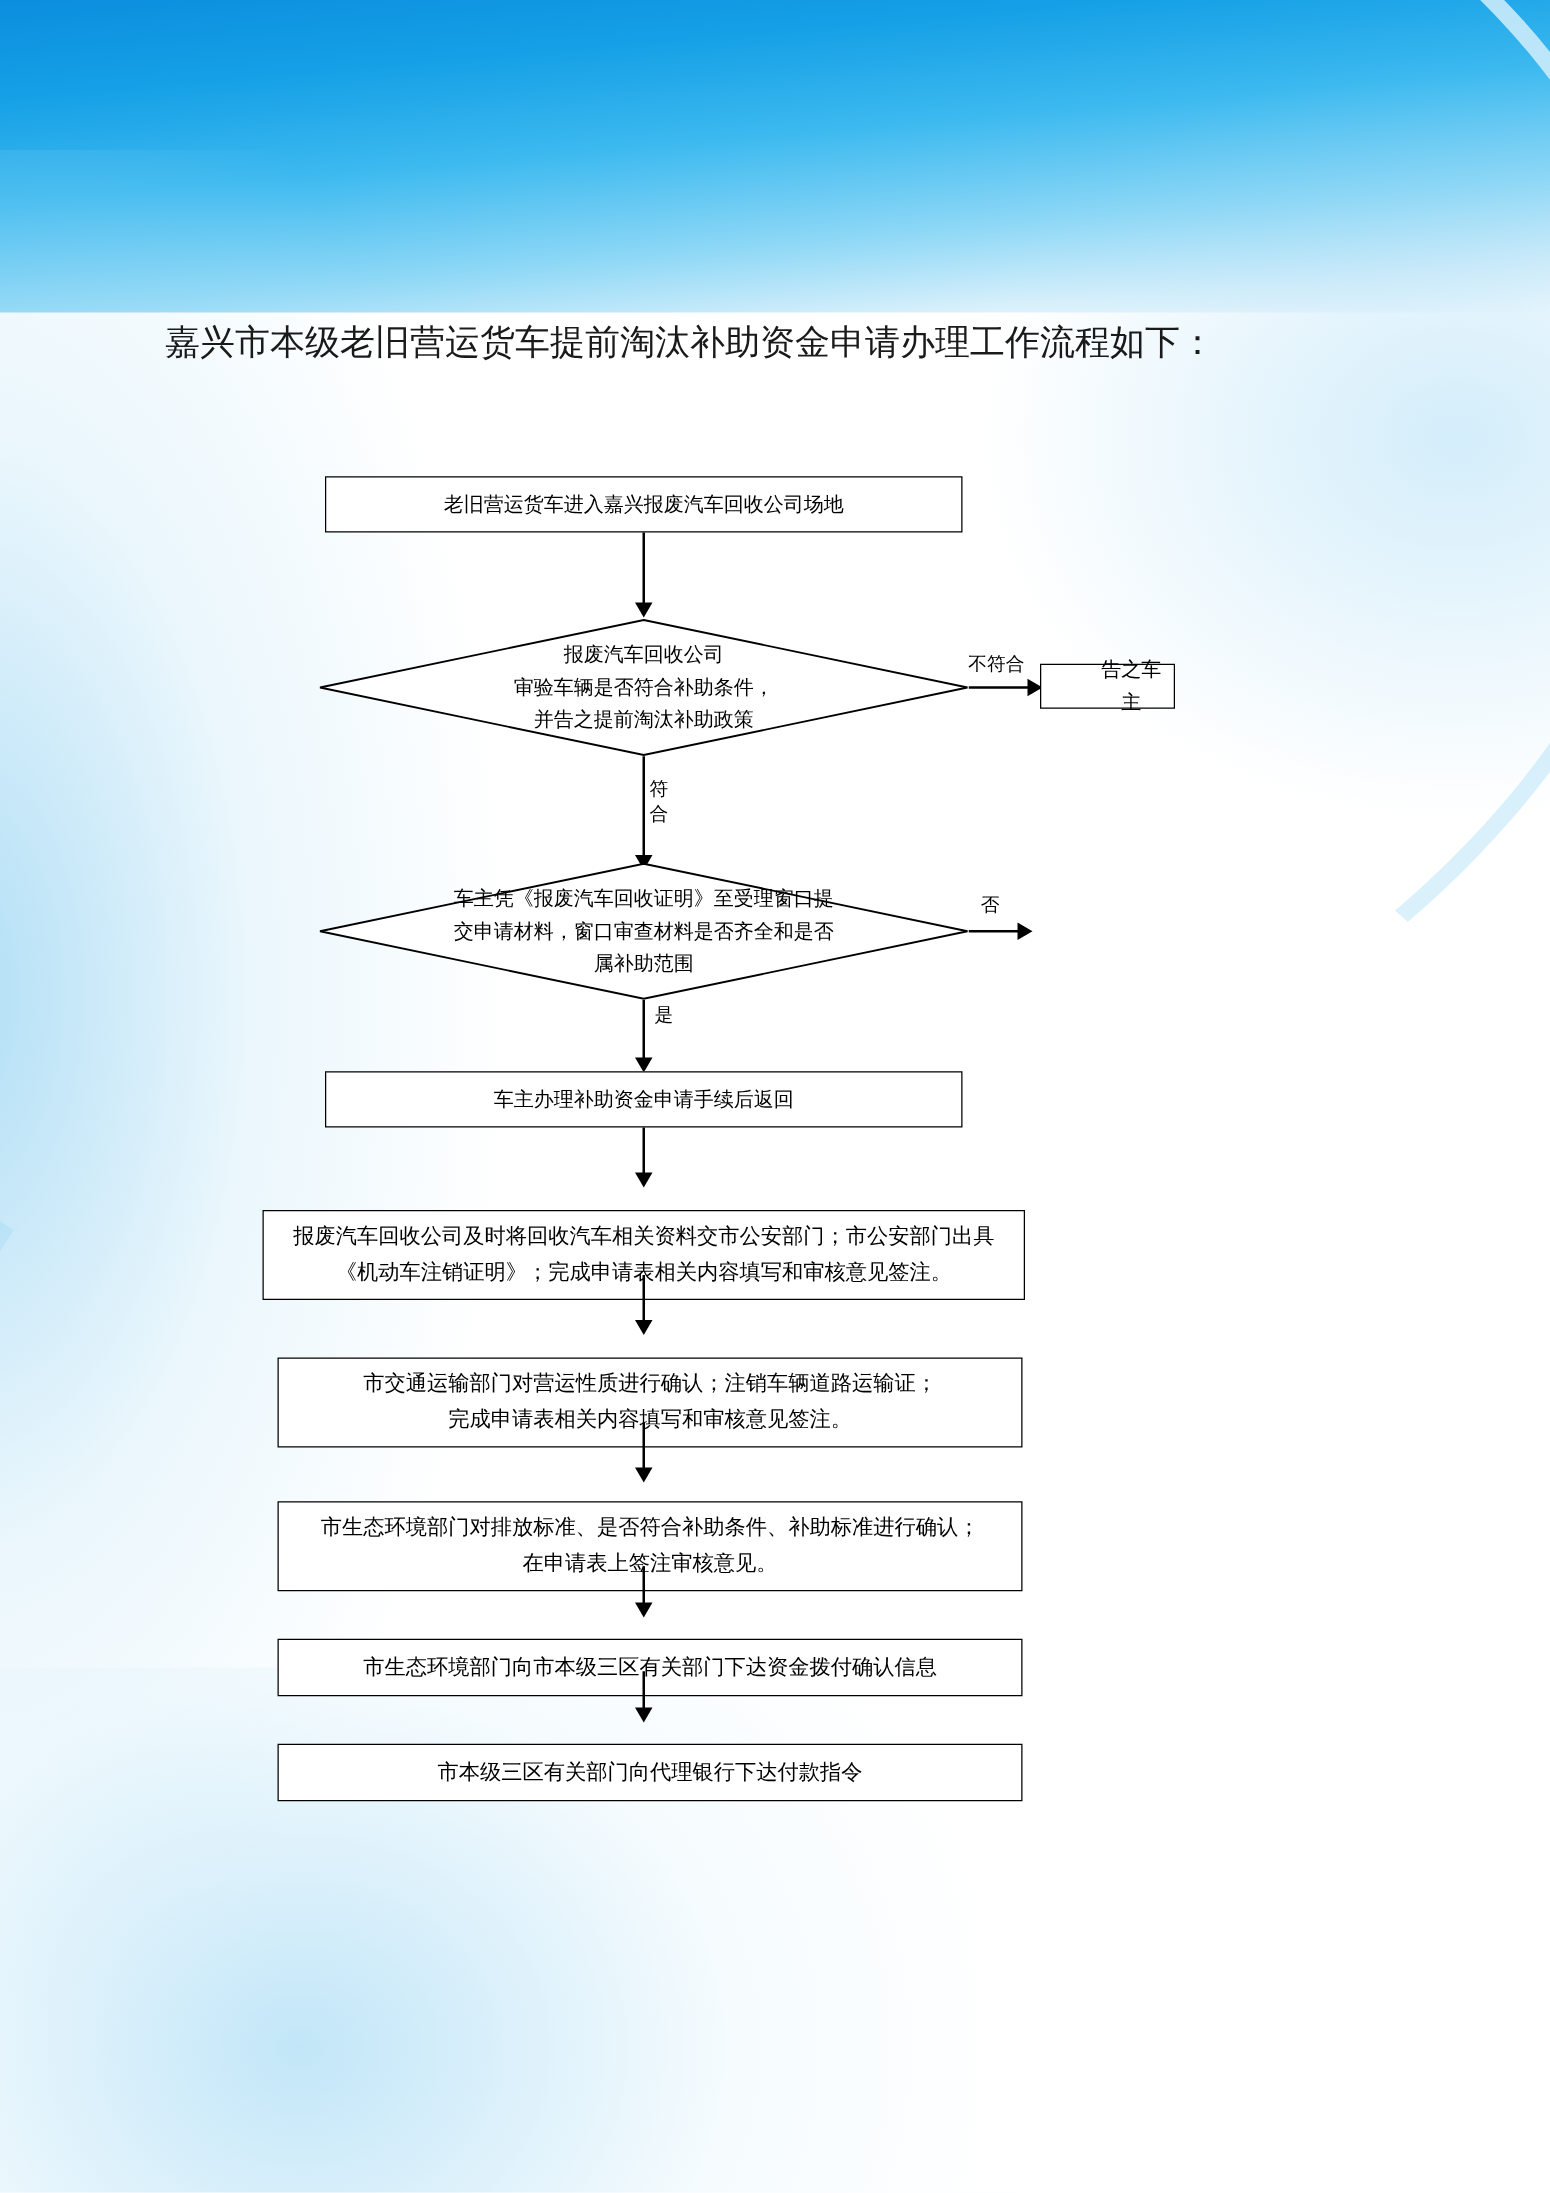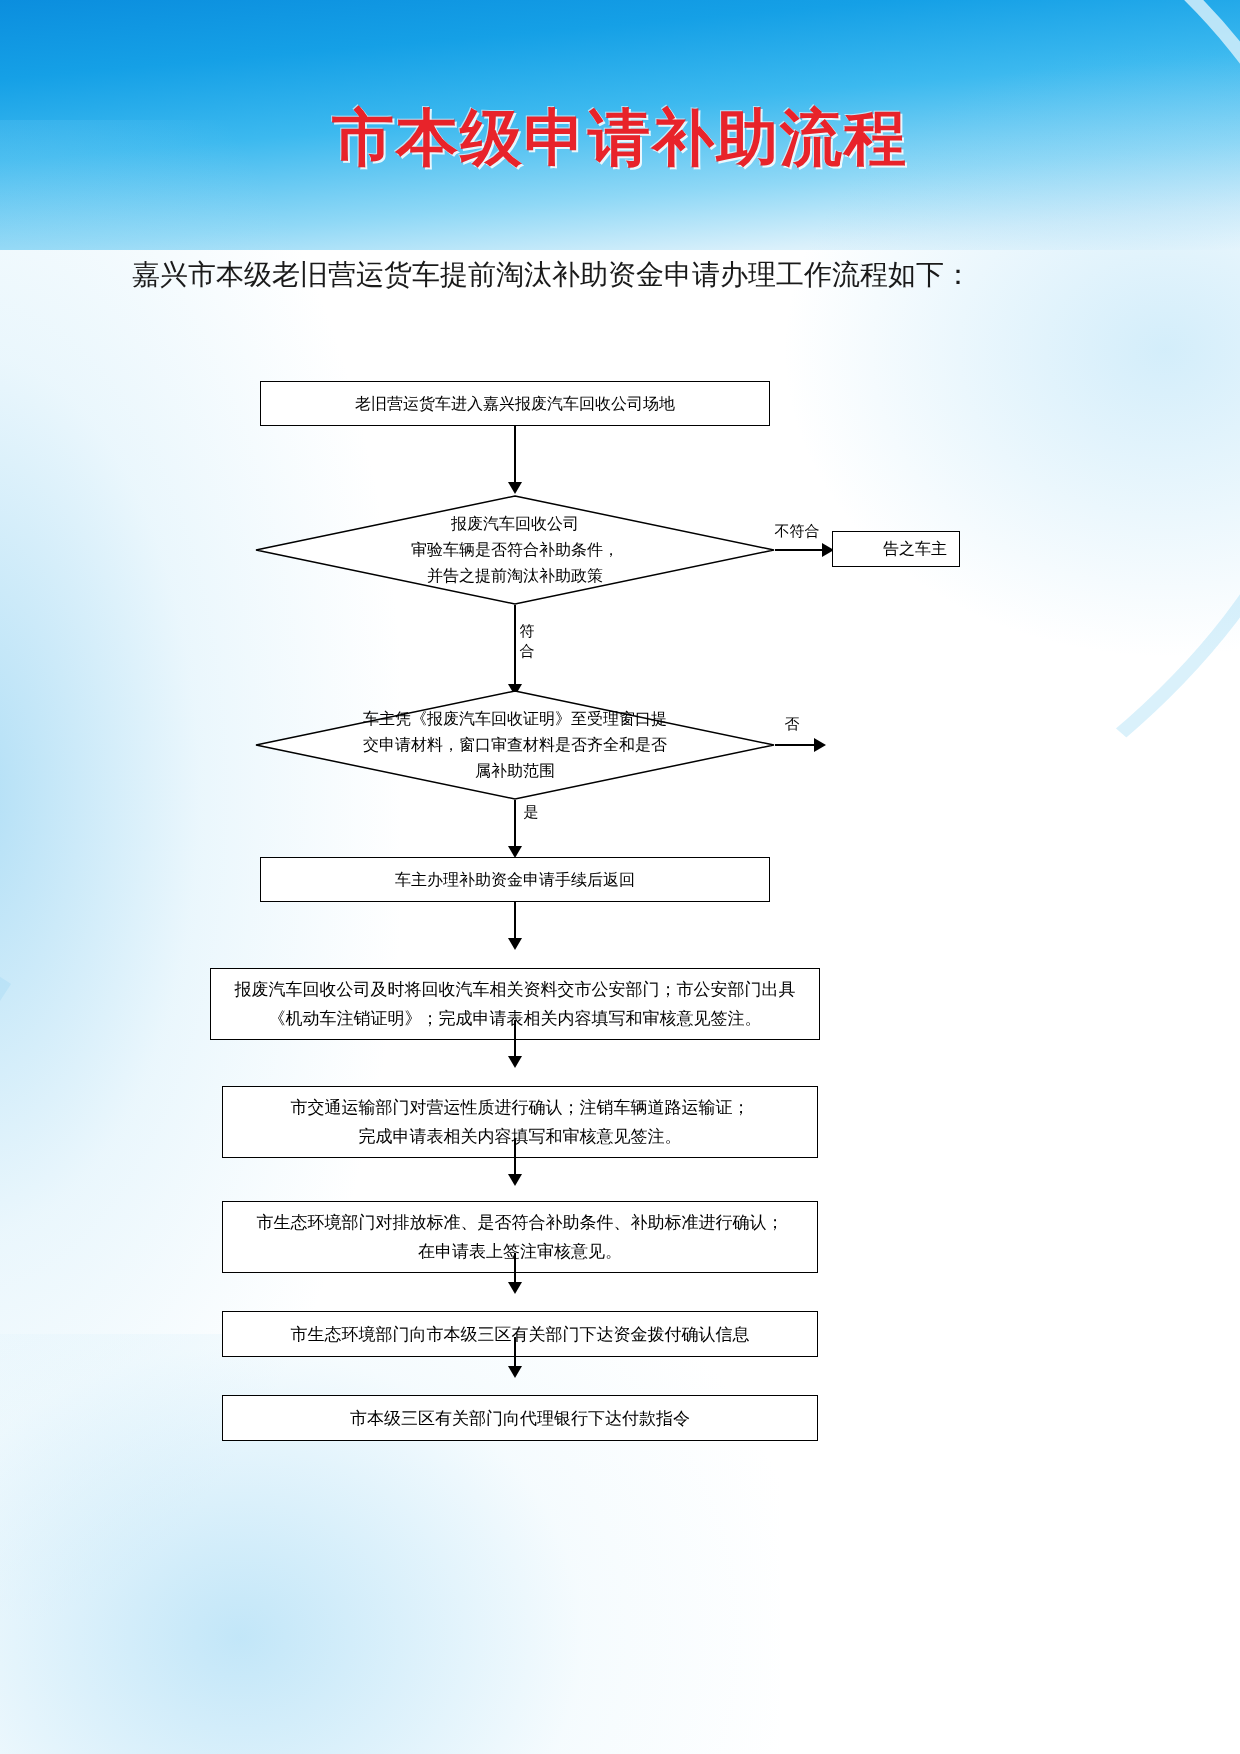--- a/index.html
+++ b/index.html
@@ -218,21 +218,20 @@
   <div class="swoosh s1"></div>
   <div class="swoosh s2"></div>
   <div class="swoosh s3"></div>
   <div class="left-glow"></div>
   <div class="bottom-glow"></div>
   <div class="right-glow"></div>
 </div>
 
 <div class="page">
 
-  <div class="main-title">市本级申请补助流程</div>
   <div class="intro">嘉兴市本级老旧营运货车提前淘汰补助资金申请办理工作流程如下：</div>
 
   <div class="flow">
 
     <div class="node" style="left:260px; top:381px; width:510px; height:45px;">老旧营运货车进入嘉兴报废汽车回收公司场地</div>
 
     <div class="conn v-line" style="left:514px; top:426px; height:62px;"></div>
     <div class="arrow-down" style="left:508px; top:482px;"></div>
 
     <div class="diamond-wrap" style="left:255px; top:495px; width:520px; height:110px;">
@@ -241,21 +240,21 @@
       </svg>
       <div class="diamond-label" style="white-space:pre-line;">报废汽车回收公司
 审验车辆是否符合补助条件，
 并告之提前淘汰补助政策</div>
     </div>
 
     <div class="conn h-line" style="left:775px; top:549px; width:55px;"></div>
     <div class="arrow-right" style="left:822px; top:543px;"></div>
     <div class="edge-label" style="left:762px; top:521px; width:70px;">不符合</div>
 
-    <div class="node" style="left:832px; top:531px; width:128px; height:36px;padding-left:48px;">告之车主</div>
+    <div class="node" style="left:832px; top:531px; width:108px; height:36px;padding-left:48px;">告之车主</div>
 
     <div class="conn v-line" style="left:514px; top:605px; height:86px;"></div>
     <div class="arrow-down" style="left:508px; top:684px;"></div>
     <div class="edge-label vertical" style="left:518px; top:621px;">符合</div>
 
     <div class="diamond-wrap" style="left:255px; top:690px; width:520px; height:110px;">
       <svg width="520" height="110" viewBox="0 0 520 110">
         <polygon points="260,1 519,55 260,109 1,55" fill="#ffffff" stroke="#000000" stroke-width="1.5"></polygon>
       </svg>
       <div class="diamond-label" style="white-space:pre-line; padding:0 30px;">车主凭《报废汽车回收证明》至受理窗口提

